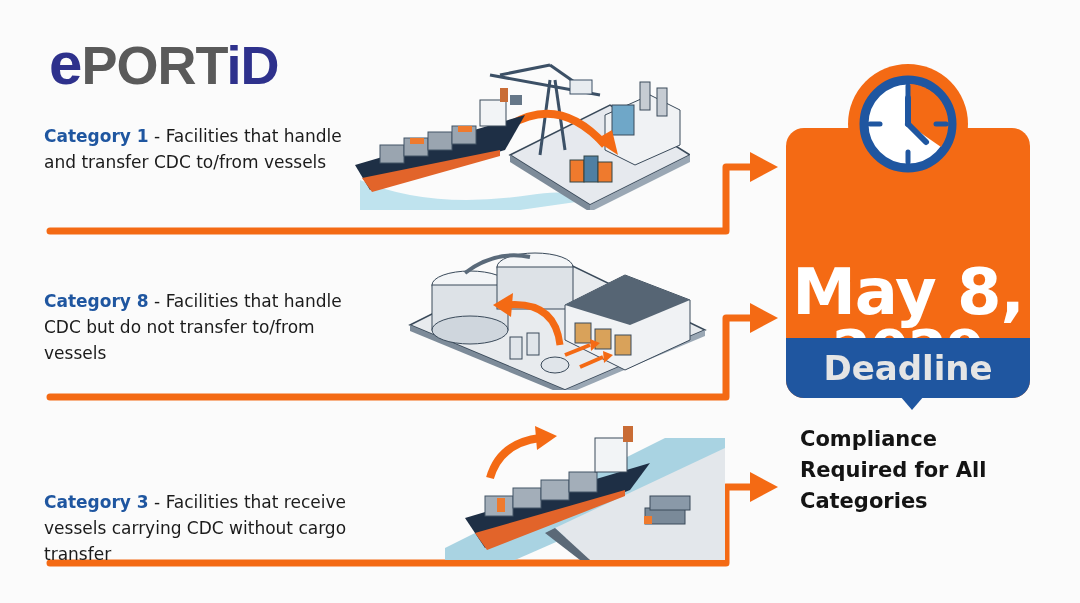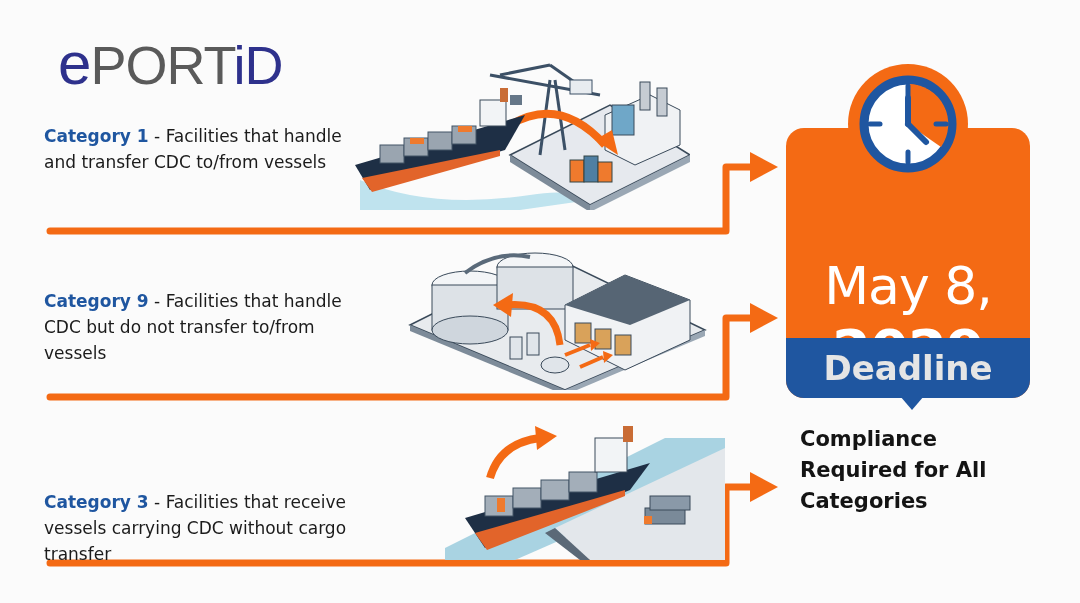--- a/index.html
+++ b/index.html
@@ -1,29 +1,29 @@
 <!DOCTYPE html>
 <html><head>
 <meta charset="utf-8">
 <style>
   html, body { margin:0; padding:0; }
   body { width:1080px; height:603px; background:#fbfbfb; position:relative; overflow:hidden; font-family:"DejaVu Sans","Liberation Sans",sans-serif; }
-  .logo { position:absolute; left:58px; top:34px; font-family:"Liberation Sans",sans-serif; font-weight:400; font-size:54px; letter-spacing:-1px; line-height:1; }
+  .logo { position:absolute; left:49px; top:34px; font-family:"Liberation Sans",sans-serif; font-weight:700; font-size:54px; letter-spacing:-1px; line-height:1; }
   .logo .e { color:#2e318c; font-size:60px; }
   .logo .port { color:#5a5a5a; }
   .logo .id { color:#2e318c; }
   .cat { position:absolute; left:44px; font-family:"DejaVu Sans",sans-serif; font-size:17px; line-height:26px; color:#1b1b1b; width:320px; }
   .cat .lbl { color:#1f56a0; font-weight:700; }
   .illus { position:absolute; }
   svg.conn { position:absolute; left:0; top:0; }
   .badge { position:absolute; left:786px; top:64px; width:244px; height:350px; }
   .badge-body { position:absolute; left:0; top:64px; width:244px; height:270px; background:#f46a14; border-radius:18px; overflow:hidden; }
   .badge-top { position:absolute; left:62px; top:0; width:120px; height:120px; border-radius:50%; background:#f46a14; }
   .clock { position:absolute; left:72px; top:10px; width:100px; height:100px; }
-  .date1 { position:absolute; left:0; top:132px; width:244px; text-align:center; color:#fff; font-family:"DejaVu Sans",sans-serif; font-weight:400; font-size:52px; line-height:1; letter-spacing:-1px; }
+  .date1 { position:absolute; left:0; top:132px; width:244px; text-align:center; color:#fff; font-family:"DejaVu Sans",sans-serif; font-weight:700; font-size:64px; line-height:1; letter-spacing:-1px; }
   .date2 { position:absolute; left:0; top:194px; width:244px; text-align:center; color:#fff; font-family:"DejaVu Sans",sans-serif; font-weight:700; font-size:56px; line-height:1; letter-spacing:-1px; }
   .deadline-band { position:absolute; left:0; top:210px; width:244px; height:60px; background:#1f56a0; color:#e5e5e5; font-family:"DejaVu Sans",sans-serif; font-weight:700; font-size:34px; line-height:60px; text-align:center; }
   .pointer { position:absolute; left:114px; top:332px; width:0; height:0; border-left:12px solid transparent; border-right:12px solid transparent; border-top:14px solid #1f56a0; }
   .compliance { position:absolute; left:800px; top:424px; width:228px; text-align:left; font-family:"DejaVu Sans",sans-serif; font-weight:700; font-size:21px; line-height:31px; color:#141414; }
 </style>
 </head>
 <body>
 
 <div class="logo">
   <span class="e">e</span><span class="port">PORT</span><span class="id">iD</span>
@@ -84,21 +84,21 @@
     <rect x="78" y="72" width="24" height="18"></rect>
     <rect x="102" y="66" width="24" height="18"></rect>
   </g>
   <rect x="60" y="78" width="14" height="6" fill="#ef7a2d"></rect>
   <rect x="108" y="66" width="14" height="6" fill="#ef7a2d"></rect>
   <rect x="130" y="40" width="26" height="26" fill="#f2f4f6" stroke="#3a4a5a"></rect>
   <rect x="150" y="28" width="8" height="14" fill="#c96c35"></rect>
 </svg>
 
 <div class="cat" style="top:288px;">
-  <span class="lbl">Category 9</span><span> - </span><span>Facilities that handle CDC but do not transfer to/from vessels</span>
+  <span class="lbl">Category 8</span><span> - </span><span>Facilities that handle CDC but do not transfer to/from vessels</span>
 </div>
 
 <svg class="illus" style="left:405px; top:245px;" width="310" height="145" viewBox="0 0 310 145">
   <polygon points="5,80 145,10 300,85 160,145" fill="#e8ebee" stroke="#3a4a5a" stroke-width="1.5"></polygon>
   <polygon points="5,80 160,145 160,150 5,86" fill="#7d8b99"></polygon>
   <polygon points="160,145 300,85 300,91 160,150" fill="#9aa7b4"></polygon>
 
   <ellipse cx="65" cy="40" rx="38" ry="14" fill="#f3f5f7" stroke="#3a4a5a"></ellipse>
   <rect x="27" y="40" width="76" height="45" fill="#dde2e7" stroke="#3a4a5a"></rect>
   <ellipse cx="65" cy="85" rx="38" ry="14" fill="#cfd6dd" stroke="#3a4a5a"></ellipse>

